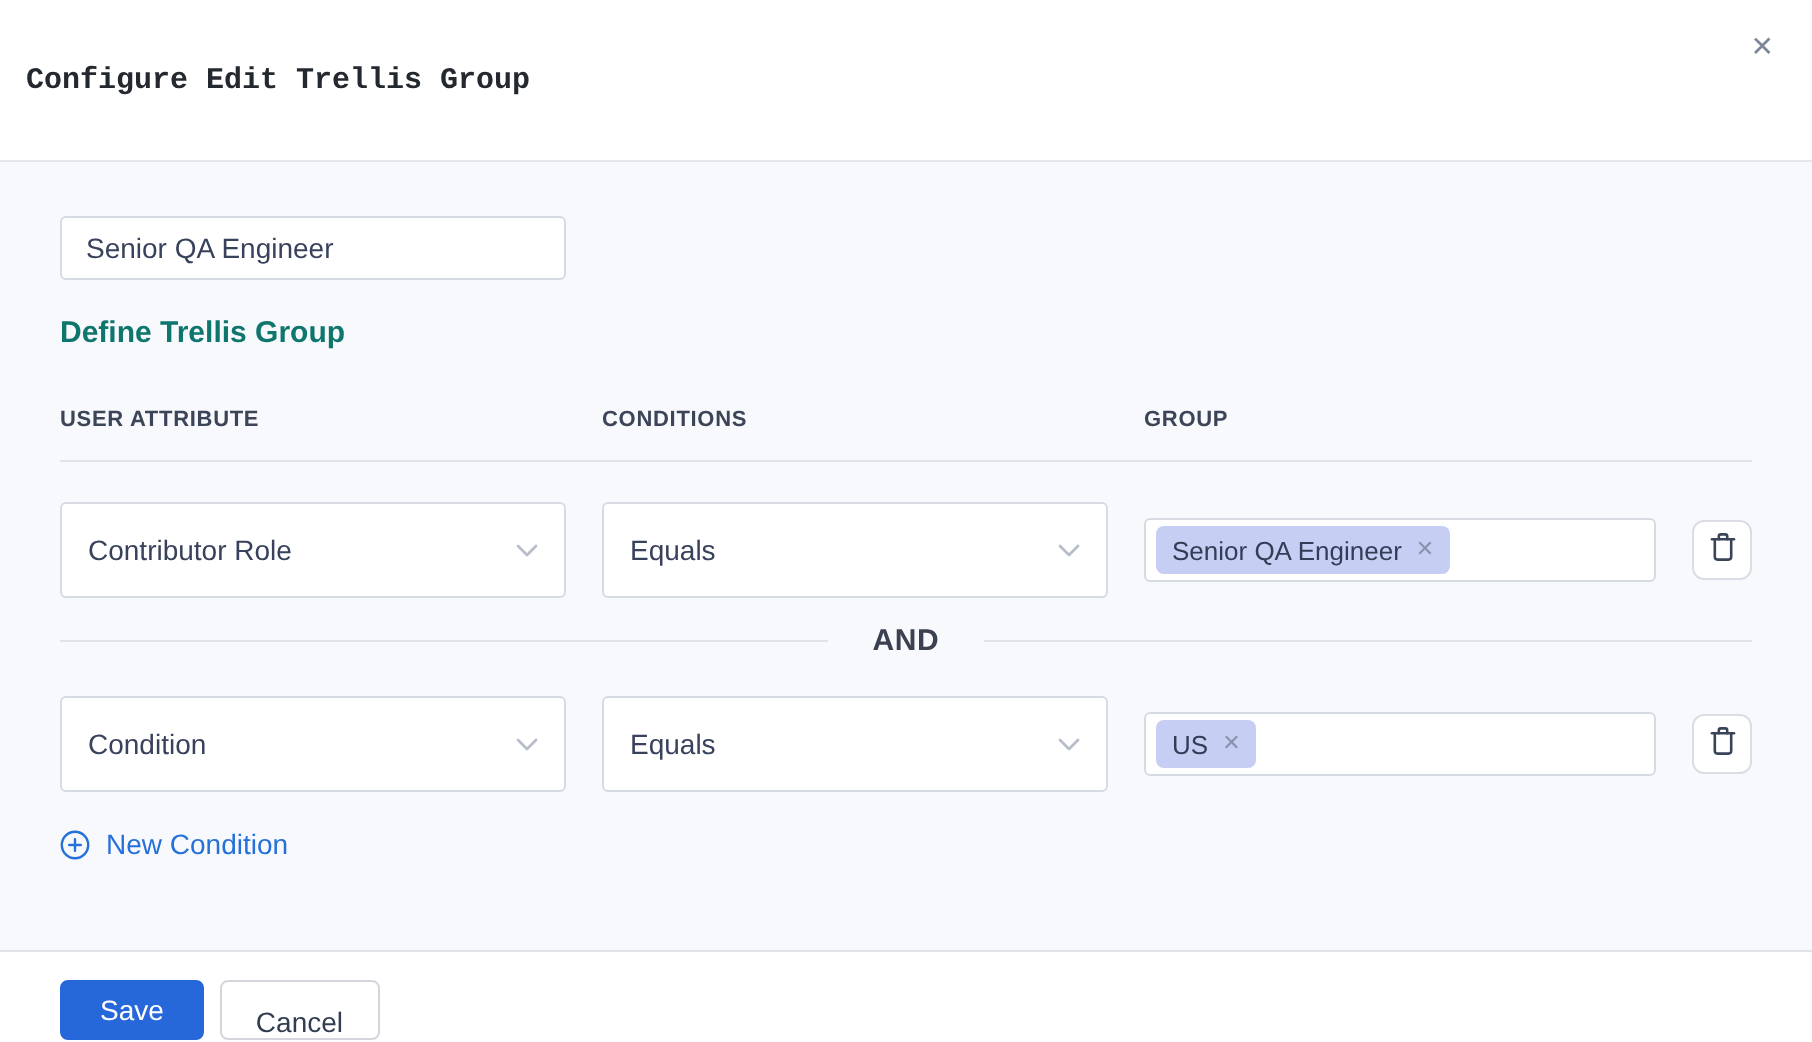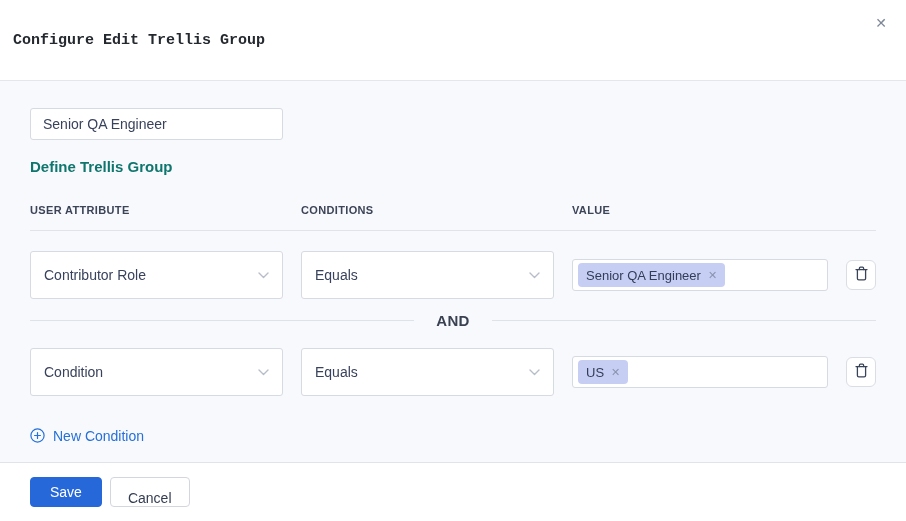--- a/index.html
+++ b/index.html
@@ -42,25 +42,25 @@
          padding:0 8px; font-size:13px; color:#343d56; gap:7px; white-space:nowrap; }
   .tag-x { color:#8a93ad; font-size:11px; cursor:pointer; line-height:1; }
 
   .trash-btn { width:30px; height:30px; border:1px solid #dadde4; border-radius:6px; background:#fff;
                display:flex; align-items:center; justify-content:center; cursor:pointer; }
 
   .and-sep { display:flex; align-items:center; margin-top:13px; }
   .and-line { flex:1; height:1px; background:#dfe2e8; }
   .and-text { margin:0 22px; font-size:15px; font-weight:600; color:#3a4150; letter-spacing:.3px; }
 
-  .new-condition { margin-top:32px; display:inline-flex; align-items:flex-start; gap:8px;
+  .new-condition { margin-top:18px; display:inline-flex; align-items:flex-end; gap:8px;
                    color:#2570d9; font-size:14px; cursor:pointer; }
 
   
-  .modal-footer { height:59px; background:#ffffff; border-top:1px solid #e0e3e9; flex:0 0 auto;
+  .modal-footer { height:46px; background:#ffffff; border-top:1px solid #e0e3e9; flex:0 0 auto;
                   display:flex; align-items:flex-start; padding:14px 0 0 30px; gap:8px; }
   .btn { height:30px; border-radius:4px; font-size:14px; font-family:inherit; cursor:pointer; }
   .btn-save { background:#2667d9; color:#ffffff; border:1px solid #2667d9; padding:0 19px; }
   .btn-cancel { background:#ffffff; color:#333d52; border:1px solid #d3d6dd; padding:12px 17px; }
 </style>
 </head>
 <body>
 
 <div class="modal">
 
@@ -71,21 +71,21 @@
 
   <div class="modal-body">
 
     <input class="text-input" type="text" value="Senior QA Engineer" style="">
 
     <div class="section-heading">Define Trellis Group</div>
 
     <div class="grid col-headers">
       <div class="col-header">USER ATTRIBUTE</div>
       <div class="col-header">CONDITIONS</div>
-      <div class="col-header">VALUE</div>
+      <div class="col-header">GROUP</div>
       <div></div>
     </div>
 
     <div class="header-divider"></div>
 
     
     <div class="grid cond-row-1">
       <div class="select">
         <span>Contributor Role</span>
         <span class="chev">

